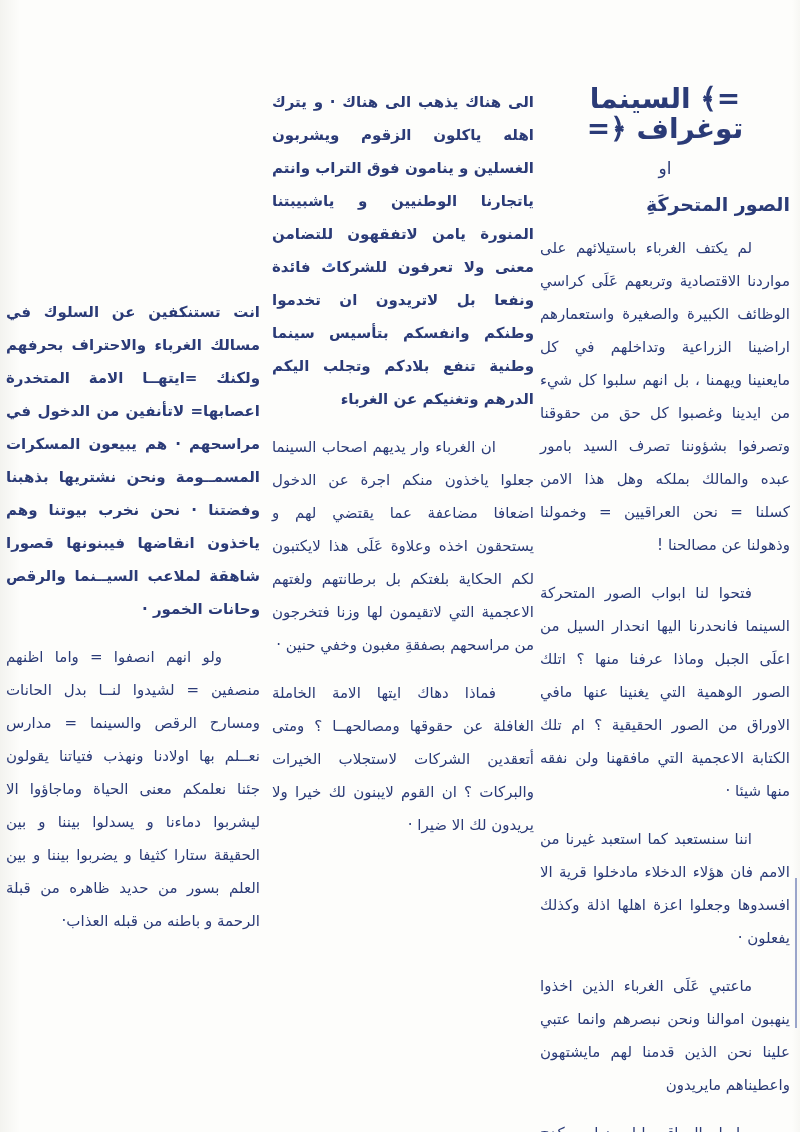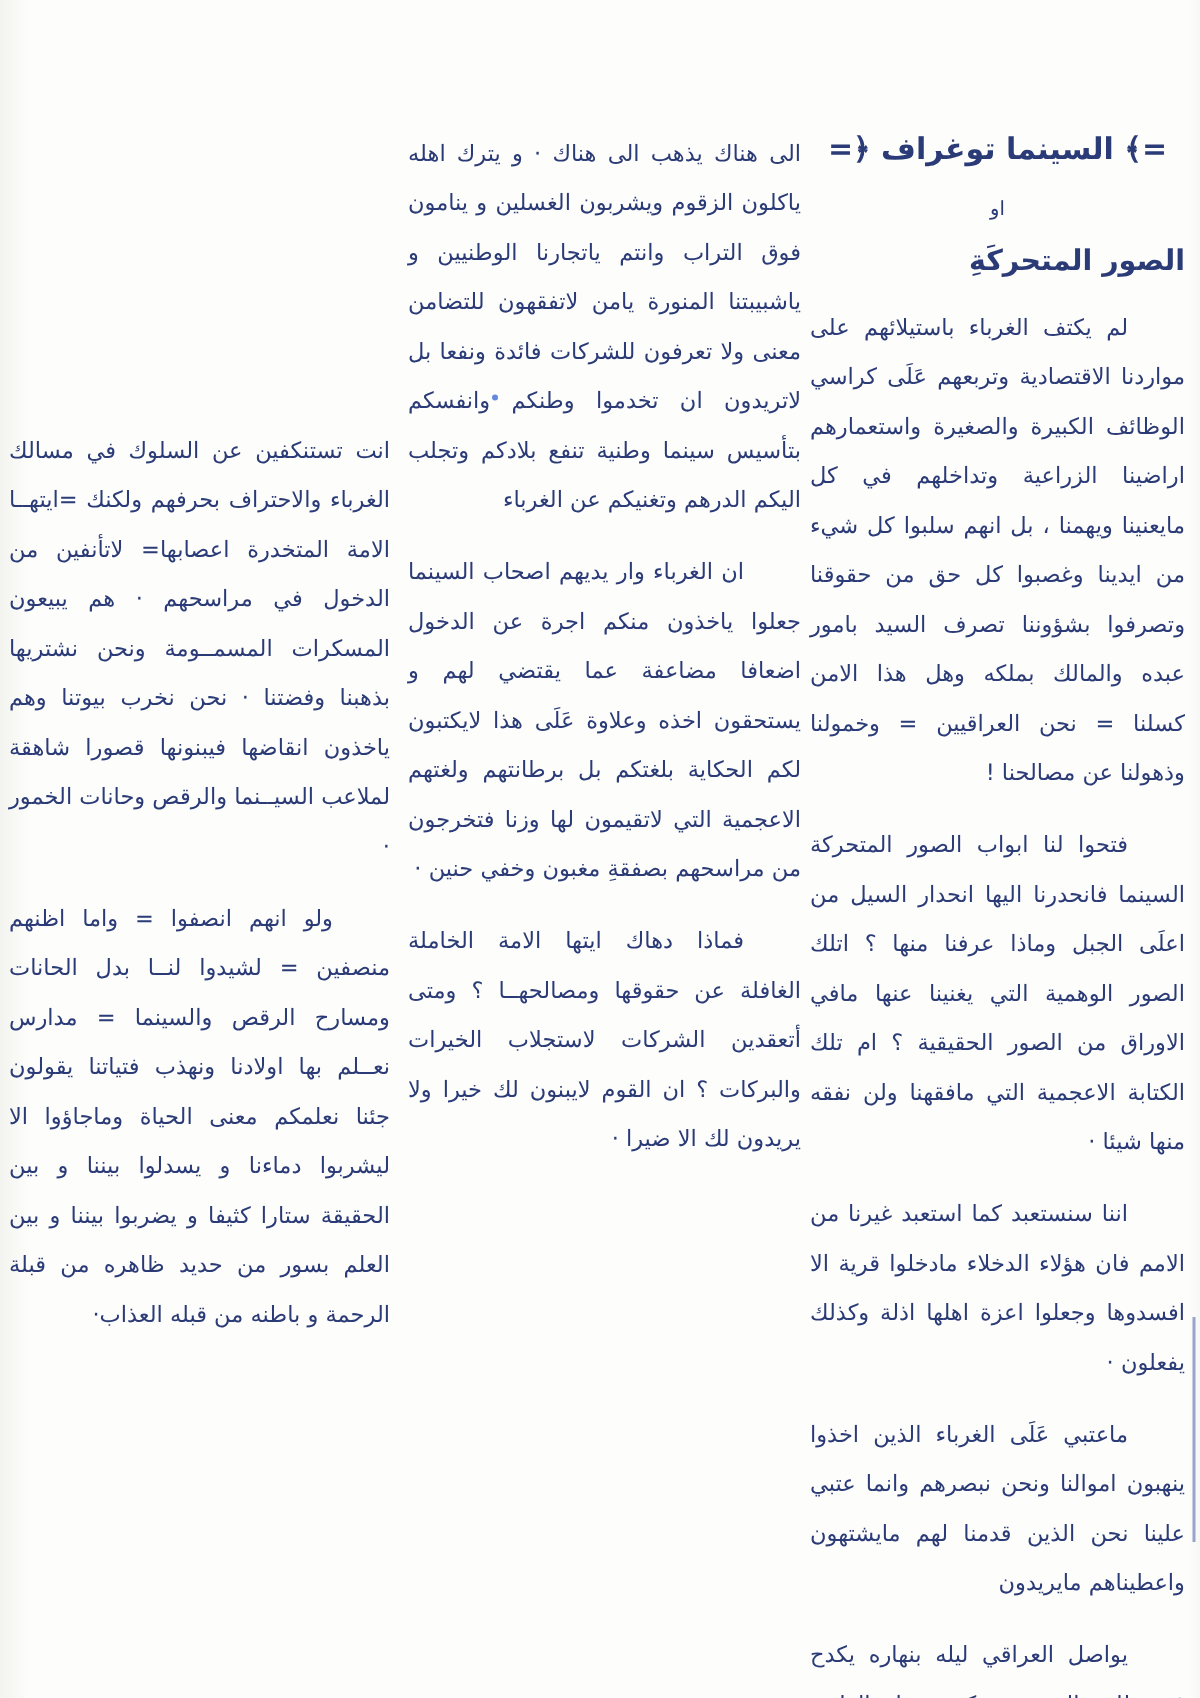--- a/index.html
+++ b/index.html
@@ -25,39 +25,40 @@
     font-size: 15px;
     line-height: 33px;
     color: #2b3b77;
   }
   .col p {
     margin: 0 0 15px 0;
     text-indent: 38px;
   }
   .col p.no-indent {
     text-indent: 0;
+    font-weight: bold;
   }
   .col-right  { right: 10px;  top: 84px;  width: 250px; }
   .col-middle { left: 272px;  top: 86px;  width: 262px; }
-  .col-left   { left: 6px;    top: 284px; width: 254px; }
+  .col-left   { left: 6px;    top: 296px; width: 254px; }
 
   .title-block {
     direction: rtl;
     text-align: center;
     margin-bottom: 14px;
   }
   .title-main {
-    font-size: 20px;
+    font-size: 28px;
     font-weight: 600;
     line-height: 30px;
     margin-bottom: 12px;
     letter-spacing: 1px;
   }
   .title-or {
-    font-size: 13px;
+    font-size: 17px;
     line-height: 26px;
     margin-bottom: 8px;
     font-family: Liberation Serif, serif;
   }
   .title-sub {
     font-size: 19px;
     font-weight: 600;
     line-height: 28px;
     text-align: right;
   }

